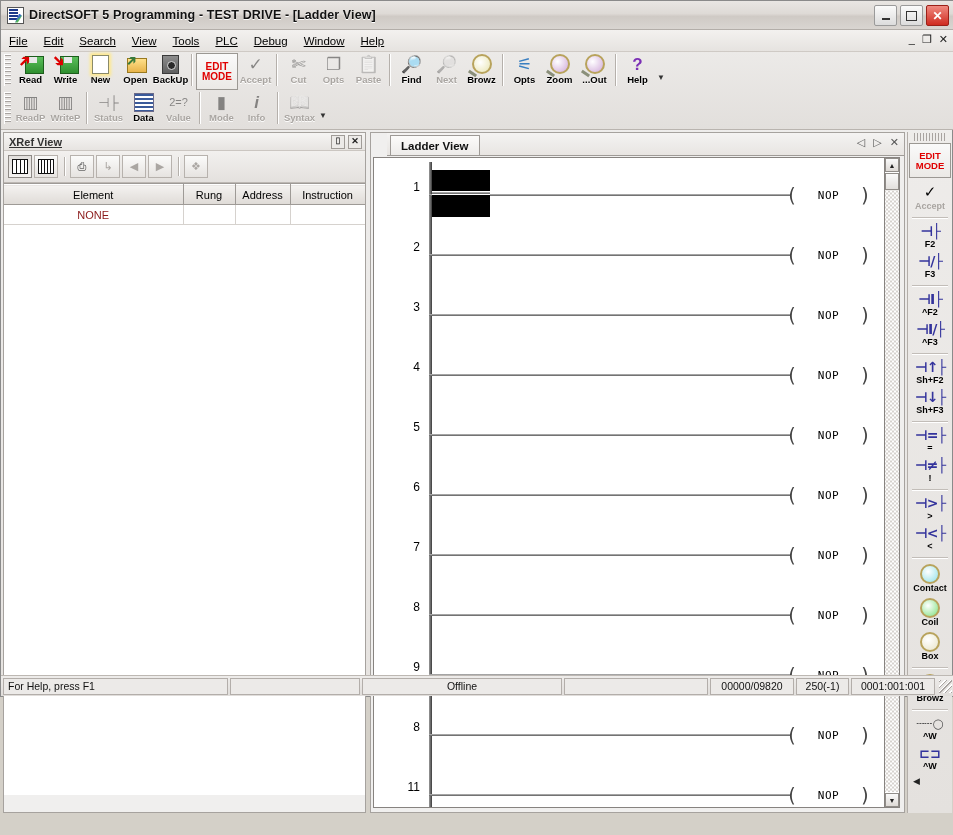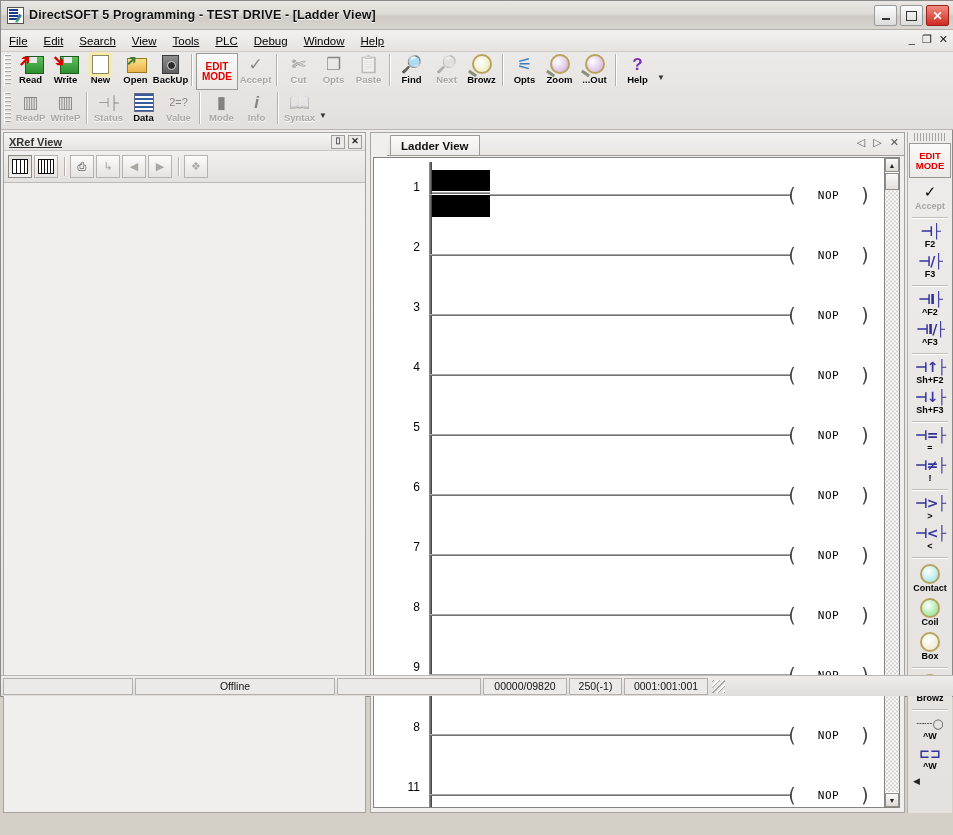--- a/index.html
+++ b/index.html
@@ -426,20 +426,46 @@
       </div>
       <div class="xbtn dis">
         <span>▶</span>
       </div>
       <div class="xsep"></div>
       <div class="xbtn dis">
         <span>❖</span>
       </div>
     </div>
 
+    <div class="x-body">
+      <table id="xtable">
+        <colgroup>
+          <col style="width:179px">
+            <col style="width:52px">
+            <col style="width:55px">
+            <col style="width:75px">
+        </colgroup>
+        <thead>
+          <tr>
+            <th>Element</th>
+            <th>Rung</th>
+            <th>Address</th>
+            <th>Instruction</th>
+          </tr>
+        </thead>
+        <tbody>
+          <tr>
+            <td>NONE</td>
+            <td></td>
+            <td></td>
+            <td></td>
+          </tr>
+        </tbody>
+      </table>
+    </div>
   </div>
 
   <div id="ladderwrap">
     <div id="ladder-tabs">
       <div class="ltab">
         <span>Ladder View</span>
       </div>
       <div class="ltab-nav">
         <span>◁</span>
         <span>▷</span>
@@ -689,20 +715,21 @@
     </div>
     <div class="rbtn">
       <span class="sym" style="font-size:13px;letter-spacing:0;">⊏⊐</span>
       <span class="key">^W</span>
     </div>
 
     <div style="font-size:9px;color:#222;text-align:left;padding-left:5px;margin-top:2px;">◀</div>
   </div>
 
   <div id="statusbar">
+    <div class="sb grow">For Help, press F1</div>
     <div class="sb" style="width:130px"></div>
     <div class="sb ctr" style="width:200px">Offline</div>
     <div class="sb" style="width:144px"></div>
     <div class="sb ctr" style="width:84px">00000/09820</div>
     <div class="sb ctr" style="width:53px">250(-1)</div>
     <div class="sb ctr" style="width:84px">0001:001:001</div>
     <div class="sbgrip"></div>
   </div>
 
 </div>

